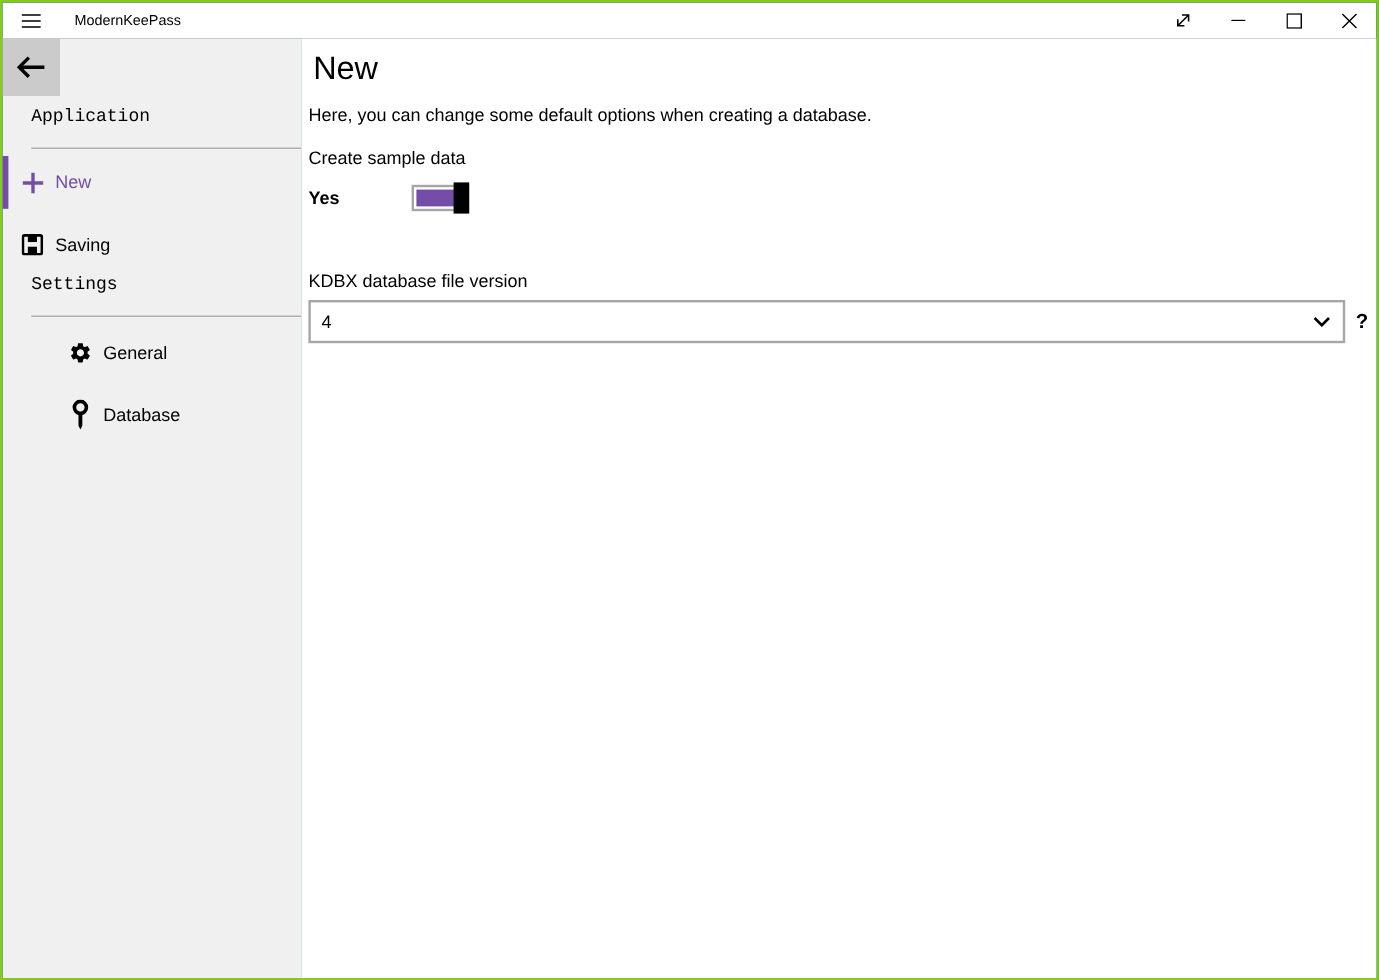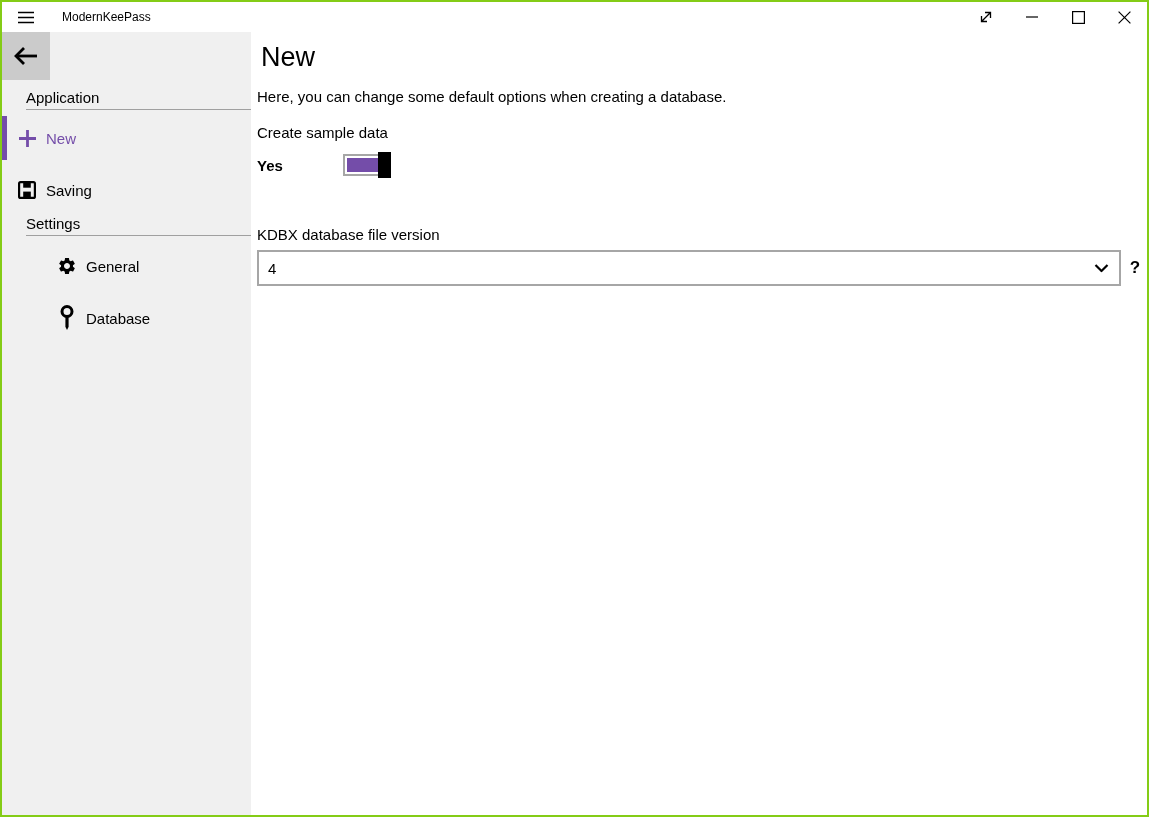--- a/index.html
+++ b/index.html
@@ -23,21 +23,21 @@
 
   
   .body-row { flex: 1; display: flex; min-height: 0; }
 
   
   .sidebar { width: 249px; flex: 0 0 249px; background: #f0f0f0; position: relative; }
   .sidebar-header { display: flex; align-items: center; height: 48px; }
   .back-btn { width: 48px; height: 48px; background: #cbcbcb; display: flex; align-items: center; justify-content: center; cursor: pointer; flex: 0 0 48px; }
   .settings-title { flex: 1; text-align: center; font-size: 26px; font-weight: 300; letter-spacing: 0.2px; }
 
-  .section-header { margin: 9px 0 0 24px; font-size: 15px; padding-bottom: 3px; border-bottom: 1px solid #a0a0a0; }
+  .section-header { margin: 9px 0 0 24px; font-size: 15px; padding-bottom: 17px; border-bottom: 1px solid #a0a0a0; font-family: Liberation Mono, monospace; }
   .section-header.db { margin-top: 3px; }
 
   .nav-item { position: relative; height: 44px; display: flex; align-items: center; cursor: pointer; }
   .nav-item.first { margin-top: 6px; }
   .nav-item + .nav-item { margin-top: 8px; }
   .nav-item .icon-box { width: 30px; margin-left: 10px; display: flex; align-items: center; justify-content: center; flex: 0 0 30px; }
   .nav-item .nav-label { margin-left: 4px; font-size: 15px; color: #000; }
   .nav-item.selected .nav-label { color: #744da9; }
   .nav-item.selected::before { content: ""; position: absolute; left: 0; top: 0; bottom: 0; width: 5px; background: #744da9; }
   .nav-group { margin-top: 8px; margin-left: 40px; }

